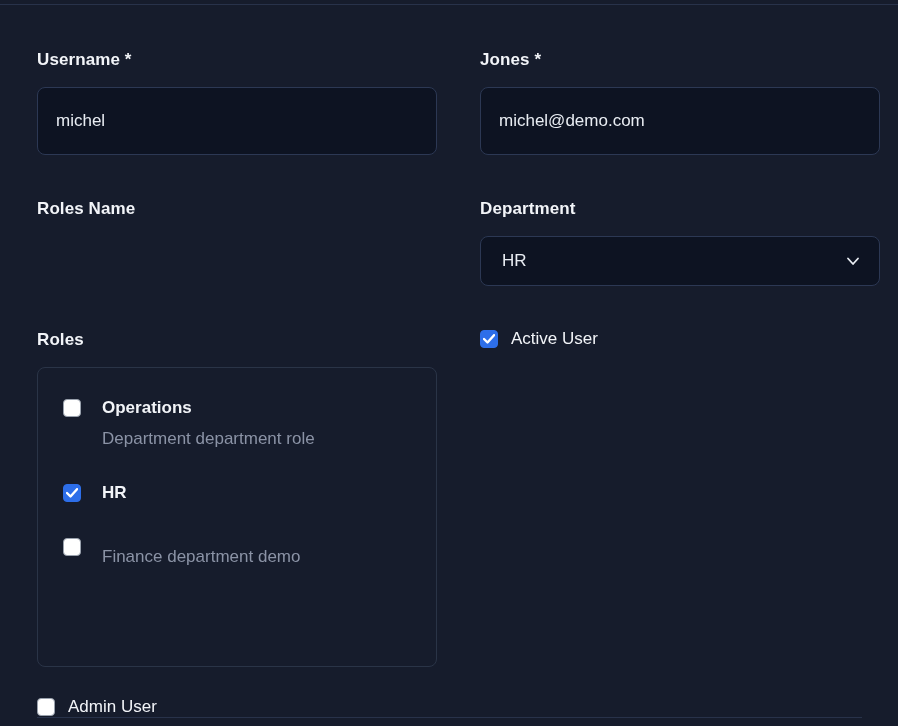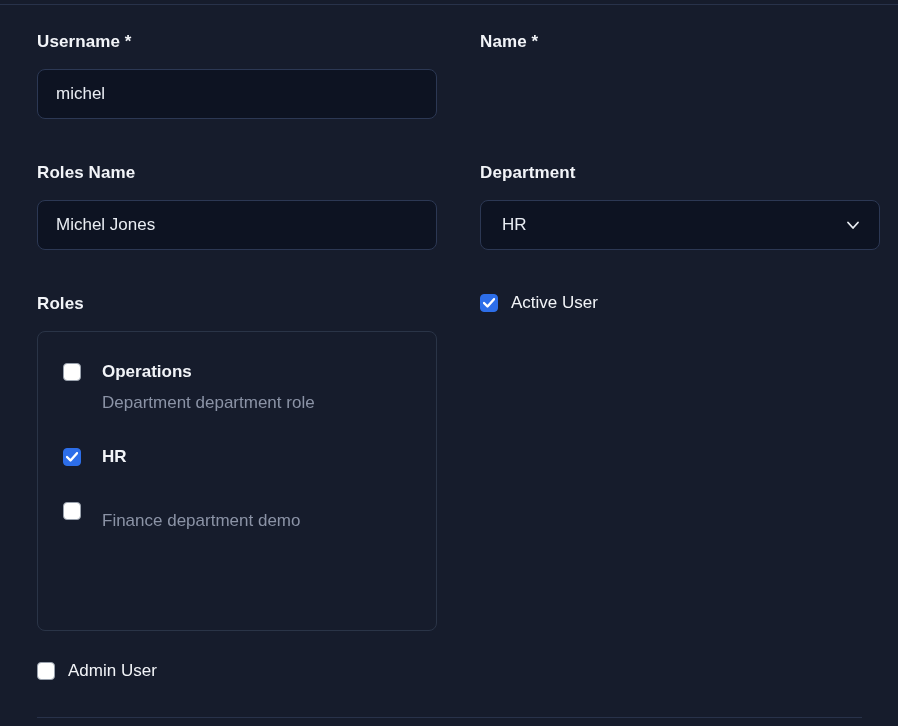--- a/index.html
+++ b/index.html
@@ -21,40 +21,40 @@
     position: absolute;
     bottom: 8px; left: 37px; right: 36px;
     height: 1px;
     background: #28324a;
   }
   .content {
     position: absolute;
     top: 5px; left: 37px; right: 36px;
   }
   .form-grid {
-    margin-top: 26px;
+    margin-top: 44px;
     display: grid;
     grid-template-columns: 400px 400px;
     column-gap: 25px;
     row-gap: 34px;
     align-items: start;
     gap: 43px;
   }
   .field-label {
     display: block;
     font-size: 17px;
     font-weight: 700;
     color: #f2f4f8;
     line-height: 21px;
     margin-bottom: 17px;
     letter-spacing: 0.1px;
   }
   .text-input {
     width: 100%;
-    height: 50px;
+    height: 68px;
     background: #0d1322;
     border: 1px solid #2c3854;
     border-radius: 8px;
     color: #e9edf3;
     font-family: "Liberation Sans", sans-serif;
     font-size: 17px;
     padding: 0 18px;
     outline: none;
   }
   .select-box {
@@ -139,26 +139,26 @@
 
 <div class="content">
   <div class="form-grid">
 
     <div class="field">
       <label class="field-label">Username *</label>
       <input class="text-input" type="text" value="michel" style="">
     </div>
 
     <div class="field">
-      <label class="field-label">Name *</label>
+      <label class="field-label">Jones *</label>
+      <input class="text-input" type="text" value="michel@demo.com" style="">
     </div>
 
     <div class="field">
       <label class="field-label">Roles Name</label>
-      <input class="text-input" type="text" value="Michel Jones" style="">
     </div>
 
     <div class="field">
       <label class="field-label">Department</label>
       <div class="select-box">
         <span class="select-value">HR</span>
         <span>
           <svg class="chevron-icon" width="20" height="20" viewBox="0 0 20 20" fill="none">
             <polyline points="5,7.5 10,13 15,7.5" stroke="#e9edf3" stroke-width="1.8" stroke-linecap="round" stroke-linejoin="round"></polyline>
           </svg>

